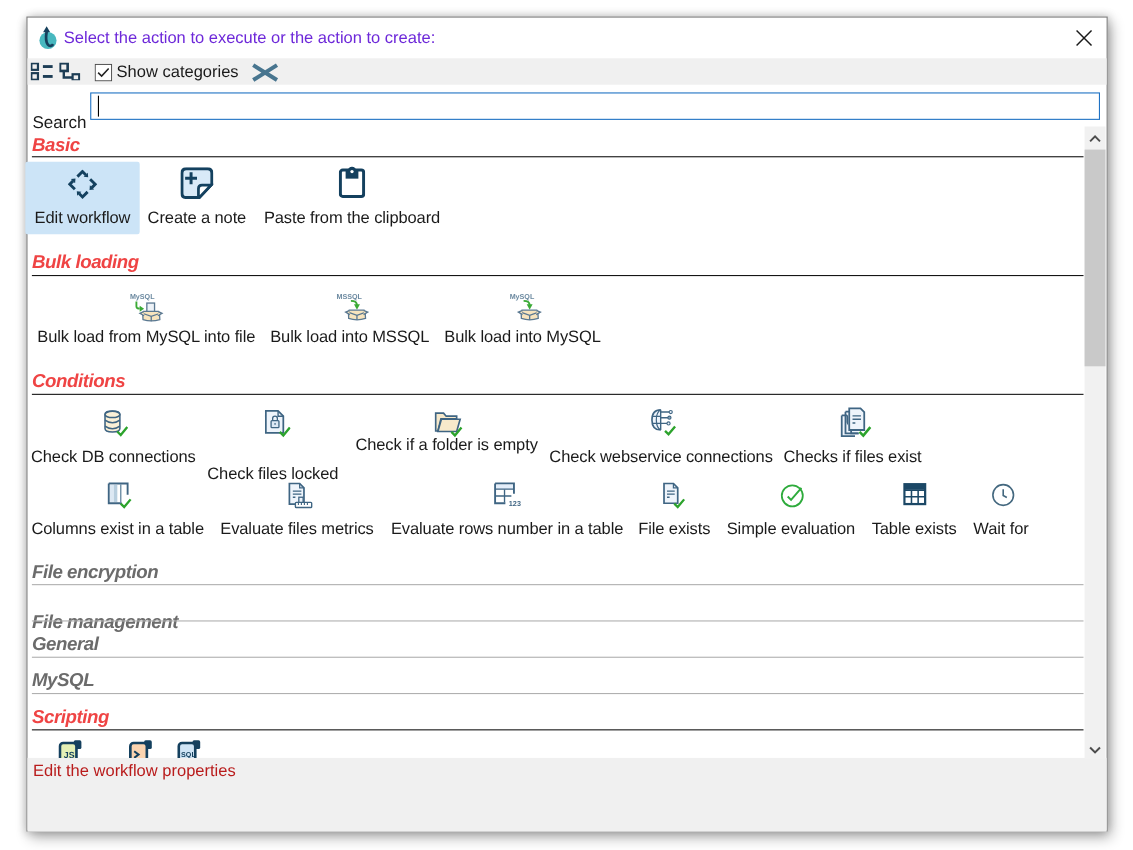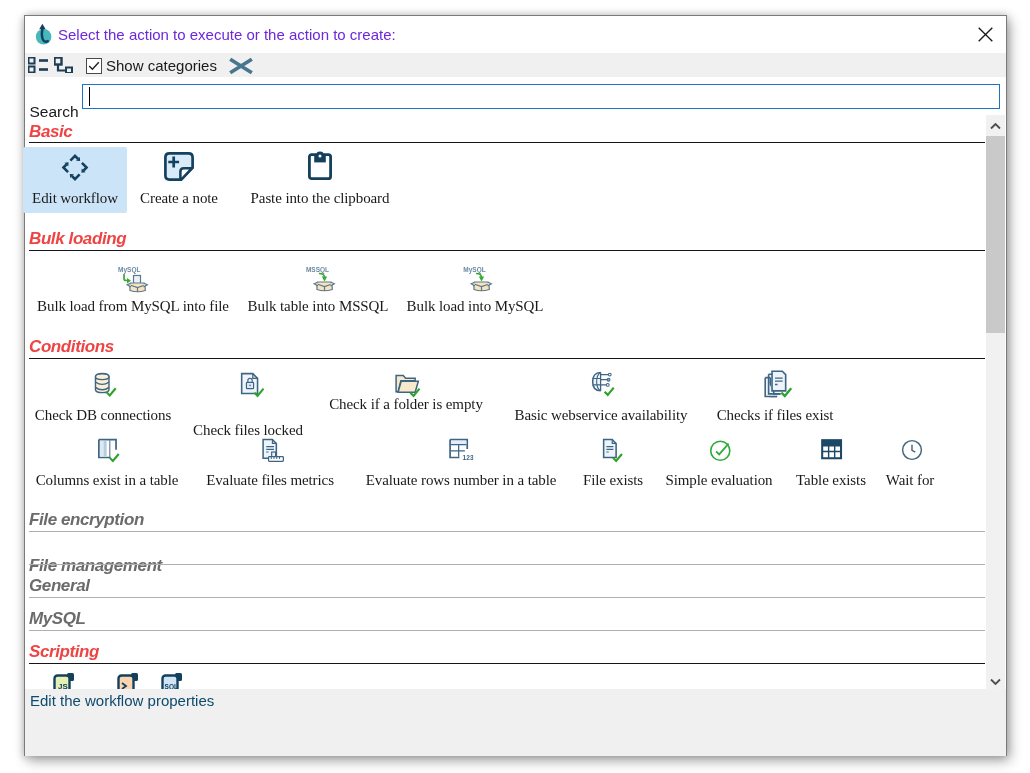--- a/index.html
+++ b/index.html
@@ -7,27 +7,27 @@
 #page { position:relative; width:1030px; height:773px; }
 .abs { position:absolute; }
 #dialog { left:24px; top:15px; width:983px; height:741px; background:#fff; border:1px solid #7a7a7a; box-shadow:3px 5px 12px rgba(0,0,0,0.33), -2px 2px 7px rgba(0,0,0,0.12), 2px -2px 7px rgba(0,0,0,0.10); }
 #toolbar { left:25px; top:53px; width:981px; height:24px; background:#f0f0f0; }
 #statusbar { left:25px; top:689px; width:981px; height:67px; background:#f0f0f0; }
 #title { left:58px; top:25.5px; font-size:15px; color:#6d28d9; }
 #showcat { left:106px; top:57px; font-size:15px; color:#1a1a1a; }
 #searchlbl { left:29.5px; top:88.5px; font-size:15.5px; color:#1a1a1a;margin-top:14px; }
 #searchbox { left:82px; top:84px; width:918px; height:25px; background:#fff; border:1px solid #1f72c4; }
 #caret { left:88.5px; top:87px; width:1.5px; height:19px; background:#000; }
-#statustext { left:30px; top:692px; font-size:15px; color:#0c4a6e; }
+#statustext { left:30px; top:692px; font-size:15px; color:#b91c1c; }
 .cat { left:29px; font:italic bold 17px "Liberation Sans", sans-serif; color:#ef4444; letter-spacing:-0.4px; }
 .cat.gray { color:#6b6b6b; }
 .rulebar { position:absolute; left:29px; width:956px; height:1px; background:#151515; }
 .rulebar.gray { background:#b0b0b0; }
 .item { position:absolute; text-align:center; font-size:15px; color:#1a1a1a; }
-.item .lbl { position:absolute; left:50%; transform:translateX(-50%); white-space:nowrap; letter-spacing:-0.1px;font-family:Liberation Serif, serif; }
+.item .lbl { position:absolute; left:50%; transform:translateX(-50%); white-space:nowrap; letter-spacing:-0.1px; }
 .icon { position:absolute; left:50%; transform:translateX(-50%); }
 #selbox { left:23px; top:147px; width:104px; height:66px; background:#cce4f7; border-radius:2px; }
 
 #sbtrack { left:986px; top:115px; width:19px; height:575px; background:#f1f1f1; }
 #sbthumb { left:986px; top:136px; width:19px; height:197px; background:#c9c9c9; }
 .chev { position:absolute; left:989px; width:13px; height:13px; }
 </style>
 </head>
 <body>
 <div id="page">
@@ -120,21 +120,21 @@
     </svg>
     <div class="lbl" style="top:40px">Create a note</div>
   </div>
   <div class="item" style="left:320px;top:150px">
     <svg class="icon" style="top:1px" width="24" height="29" viewBox="0 0 24 29">
       <rect x="1.4" y="3.6" width="21.2" height="24" rx="2.2" fill="#fff" stroke="#14405e" stroke-width="2.8"></rect>
       <circle cx="12" cy="4.6" r="4" fill="#14405e"></circle>
       <rect x="6.2" y="4.2" width="11.6" height="7.2" fill="#14405e"></rect>
       <circle cx="12" cy="5" r="1.5" fill="#fff"></circle>
     </svg>
-    <div class="lbl" style="top:40px">Paste into the clipboard</div>
+    <div class="lbl" style="top:40px">Paste from the clipboard</div>
   </div>
 
   <div class="item" style="left:133px;top:260px">
     <svg class="icon" style="top:0" width="40" height="36" viewBox="0 0 40 36">
       <text x="16.3" y="12" text-anchor="middle" font-size="6.5" font-weight="bold" fill="#6b89a0" font-family="Liberation Sans">MySQL</text>
       <path d="M11 14 L11 18.5 Q11 20.5 13 20.5 L14 20.5" fill="none" stroke="#3aaa35" stroke-width="1.7"></path>
       <path d="M14 18 L18 20.7 L14 23.4 Z" fill="#3aaa35"></path>
       <rect x="20.5" y="15.5" width="7" height="9" fill="#edf2f7" stroke="#5a7891" stroke-width="1.2"></rect>
       <path d="M17.5 23 L31 23 L32 25.5 L32.3 30.5 Q24.5 33 17 30.5 L16.8 25.5 Z" fill="#f7e4bd" stroke="#5a7891" stroke-width="1.2"></path>
       <path d="M17 25 L24.5 27.6 L32 25" fill="none" stroke="#5a7891" stroke-width="1.2"></path>
@@ -146,21 +146,21 @@
   <div class="item" style="left:318px;top:260px">
     <svg class="icon" style="top:0" width="40" height="36" viewBox="0 0 40 36">
       <text x="19.5" y="12" text-anchor="middle" font-size="6.5" font-weight="bold" fill="#6b89a0" font-family="Liberation Sans">MSSQL</text>
       <path d="M21 13.5 Q26.5 13.5 26.5 17.5" fill="none" stroke="#3aaa35" stroke-width="1.7"></path>
       <path d="M23.8 16.5 L29.2 16.5 L26.5 21.5 Z" fill="#3aaa35"></path>
       <path d="M19.5 22 L33 22 L34 24.5 L34.3 29.5 Q26.5 32 19 29.5 L18.8 24.5 Z" fill="#f7e4bd" stroke="#5a7891" stroke-width="1.2"></path>
       <path d="M19 24 L26.5 26.6 L34 24" fill="none" stroke="#5a7891" stroke-width="1.2"></path>
       <path d="M26.5 26.6 L26.5 31" stroke="#5a7891" stroke-width="1.2"></path>
       <path d="M19.5 22.3 L16.2 23.8 L20 26 M33 22.3 L36.3 23.8 L32.5 26" fill="#f7e4bd" stroke="#5a7891" stroke-width="1.2"></path>
     </svg>
-    <div class="lbl" style="top:38px">Bulk table into MSSQL</div>
+    <div class="lbl" style="top:38px">Bulk load into MSSQL</div>
   </div>
   <div class="item" style="left:475px;top:260px">
     <svg class="icon" style="top:0" width="40" height="36" viewBox="0 0 40 36">
       <text x="19.5" y="12" text-anchor="middle" font-size="6.5" font-weight="bold" fill="#6b89a0" font-family="Liberation Sans">MySQL</text>
       <path d="M21 13.5 Q26.5 13.5 26.5 17.5" fill="none" stroke="#3aaa35" stroke-width="1.7"></path>
       <path d="M23.8 16.5 L29.2 16.5 L26.5 21.5 Z" fill="#3aaa35"></path>
       <path d="M19.5 22 L33 22 L34 24.5 L34.3 29.5 Q26.5 32 19 29.5 L18.8 24.5 Z" fill="#f7e4bd" stroke="#5a7891" stroke-width="1.2"></path>
       <path d="M19 24 L26.5 26.6 L34 24" fill="none" stroke="#5a7891" stroke-width="1.2"></path>
       <path d="M26.5 26.6 L26.5 31" stroke="#5a7891" stroke-width="1.2"></path>
       <path d="M19.5 22.3 L16.2 23.8 L20 26 M33 22.3 L36.3 23.8 L32.5 26" fill="#f7e4bd" stroke="#5a7891" stroke-width="1.2"></path>
@@ -201,21 +201,21 @@
       <path d="M14 2 Q4 2 4 13.5 Q4 25 14 25" fill="#eef4fb" stroke="#3f6583" stroke-width="1.9"></path>
       <path d="M14 2 Q9 5 9 13.5 Q9 22 14 25" fill="none" stroke="#3f6583" stroke-width="1.4"></path>
       <path d="M4.5 9.5 L14 9.5 M4 17.5 L14 17.5" stroke="#3f6583" stroke-width="1.4"></path>
       <path d="M14 2 L14 25" stroke="#3f6583" stroke-width="1.6"></path>
       <path d="M14 4.5 L24 4.5 M14 11 L22.5 11 M14 17.5 L21.5 17.5" stroke="#3f6583" stroke-width="1.6"></path>
       <circle cx="25.5" cy="4.5" r="1.8" fill="#eef4fb" stroke="#3f6583" stroke-width="1.3"></circle>
       <circle cx="24" cy="11" r="1.8" fill="#87a6bc" stroke="#3f6583" stroke-width="1.3"></circle>
       <circle cx="23" cy="17.5" r="1.8" fill="#eef4fb" stroke="#3f6583" stroke-width="1.3"></circle>
       <path d="M19 26 L23 30 L30.5 21" fill="none" stroke="#2ca32c" stroke-width="2.7"></path>
     </svg>
-    <div class="lbl" style="top:41px">Basic webservice availability</div>
+    <div class="lbl" style="top:41px">Check webservice connections</div>
   </div>
   <div class="item" style="left:775px;top:366px">
     <svg class="icon" style="top:4px;margin-left:2.5px" width="29" height="29" viewBox="0 0 34 34">
       <path d="M2 9 L8 9 L8 31 L16 31" fill="#eef4fb" stroke="#3f6583" stroke-width="1.9"></path>
       <path d="M2 9 L2 31 L16 31" fill="#eef4fb" stroke="#3f6583" stroke-width="1.9"></path>
       <path d="M6 5 L12 5 L12 28 L20 28" fill="#eef4fb" stroke="#3f6583" stroke-width="1.9"></path>
       <path d="M6 5 L6 28 L20 28" fill="none" stroke="#3f6583" stroke-width="1.9"></path>
       <path d="M10 1.5 L22 1.5 L26 5.5 L26 24.5 L10 24.5 Z" fill="#eef4fb" stroke="#3f6583" stroke-width="1.9"></path>
       <path d="M13.5 9.5 L22.5 9.5 M13.5 13 L22.5 13 M13.5 17 L16.5 17" stroke="#3f6583" stroke-width="1.5"></path>
       <path d="M21 26.5 L25 30.5 L32.5 21.5" fill="none" stroke="#2ca32c" stroke-width="2.7"></path>

